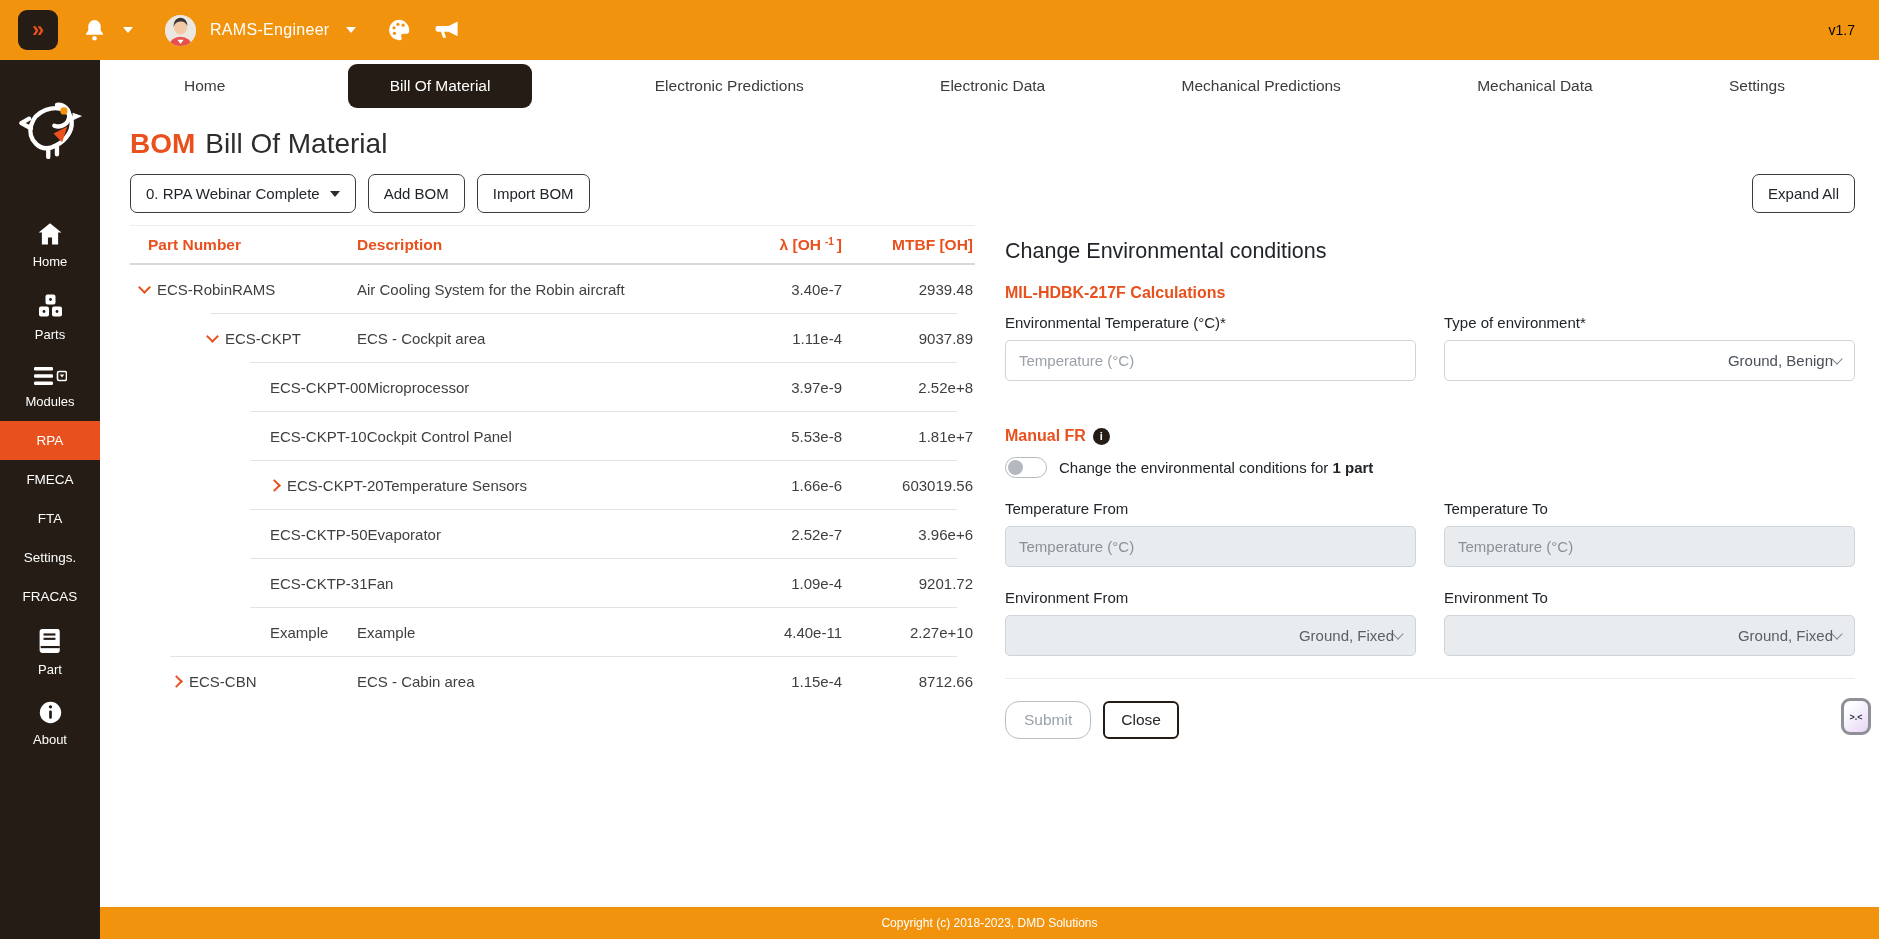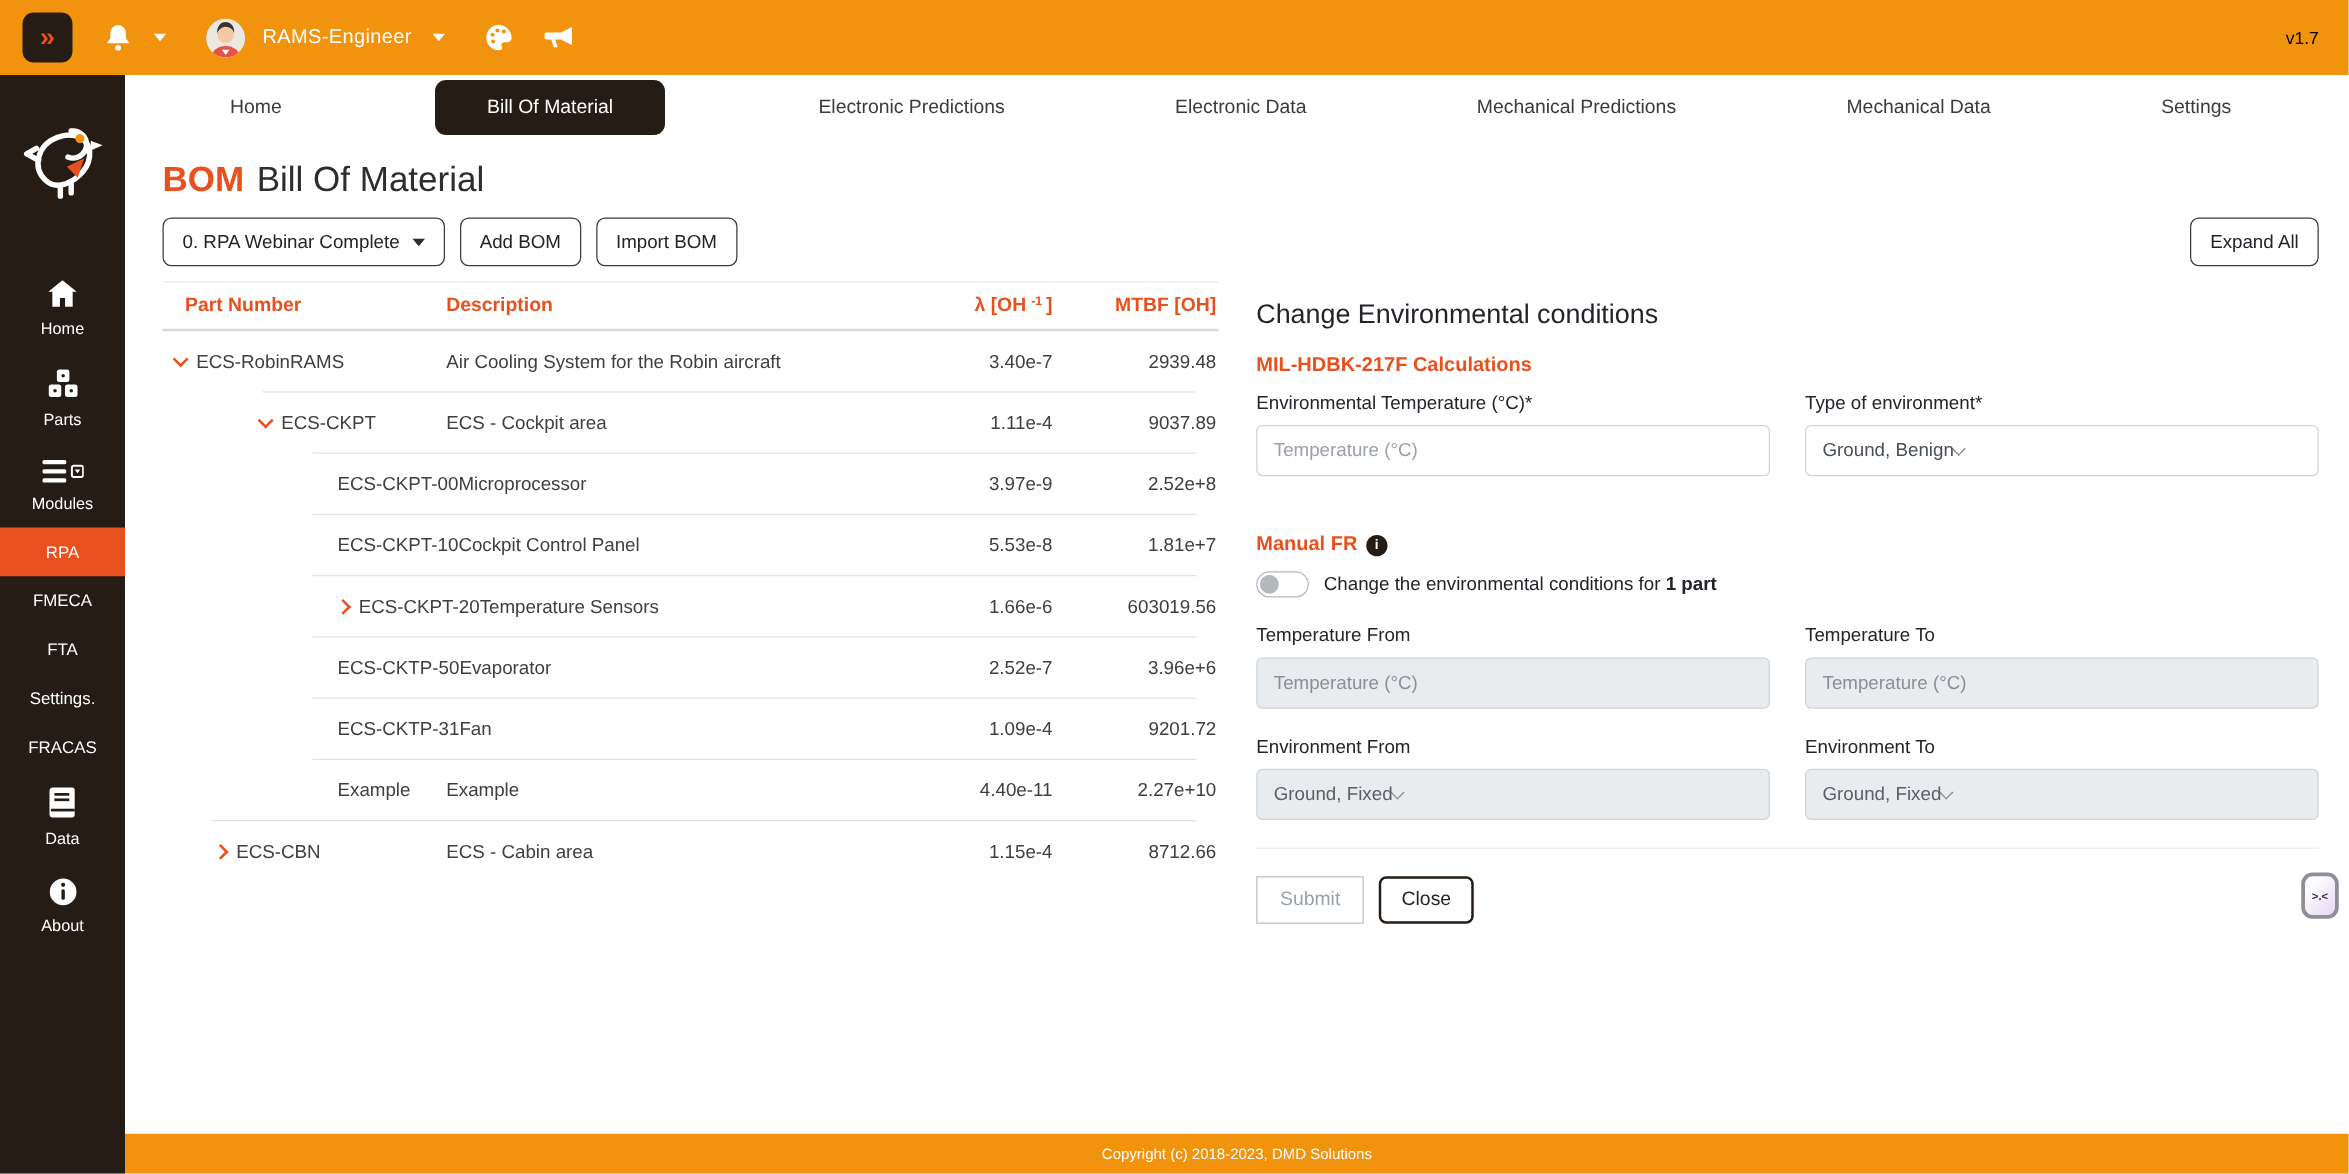--- a/index.html
+++ b/index.html
@@ -86,27 +86,27 @@
   .switch.off{background:#fff;border:1px solid #b3b9bf;}
   .switch.off .knob{position:absolute;top:2px;left:2px;width:15px;height:15px;border-radius:50%;background:#b3b9bf;}
   .bold{font-weight:700;}
 
   .form-grid{display:grid;grid-template-columns:1fr 1fr;column-gap:28px;row-gap:22px;}
   .field label{display:block;font-size:15px;color:var(--txt);margin-bottom:9px;}
   .txt{width:100%;height:41px;border:1px solid #ced4da;border-radius:5px;padding:0 13px;font-size:15px;color:#495057;background:#fff;outline:none;}
   .txt::placeholder{color:#9aa1a8;}
   .txt:disabled{background:#e9ecef;}
   .txt:disabled::placeholder{color:#8a9097;}
-  .select{height:41px;border:1px solid #ced4da;border-radius:5px;padding:0 13px;display:flex;align-items:center;justify-content:flex-start;font-size:15px;color:#495057;background:#fff;cursor:pointer;}
+  .select{height:41px;border:1px solid #ced4da;border-radius:5px;padding:0 13px;display:flex;align-items:center;justify-content:flex-end;font-size:15px;color:#495057;background:#fff;cursor:pointer;}
   .select.disabled{background:#e9ecef;color:#5a6066;cursor:default;}
   .vchev{width:8px;height:8px;border-right:1.6px solid currentColor;border-bottom:1.6px solid currentColor;transform:rotate(45deg);margin-top:-4px;opacity:.7;flex-shrink:0;}
   .manual-block{margin-top:46px;}
   .panel-divider{border:none;border-top:1px solid #ececec;margin-top:22px;}
   .actions{padding-top:22px;display:flex;gap:12px;}
-  .btn-submit{background:#fff;color:#9aa1a8;border:1px solid #b9bfc5;border-radius:0;padding:9px 18px;font-size:15.5px;}
+  .btn-submit{background:#fff;color:#9aa1a8;border:1px solid #b9bfc5;border-radius:14px;padding:9px 18px;font-size:15.5px;}
   .btn-close{background:#fff;color:var(--txt);border:2px solid var(--dark);border-radius:6px;padding:8px 16px;font-size:15.5px;cursor:pointer;}
 
   
   .footer{height:32px;background:var(--orange);color:#fff;display:flex;align-items:center;justify-content:center;font-size:12px;}
 
   
   .bug-widget{position:absolute;top:698px;right:8px;width:30px;height:37px;border:3px solid #8f8f98;border-radius:9px;background:linear-gradient(135deg,#fdfdff 20%,#e7d6f6);display:flex;align-items:center;justify-content:center;font-size:9px;font-weight:700;color:#2f2f3a;cursor:pointer;z-index:5;}
 </style>
 </head>
 <body>
@@ -210,21 +210,21 @@
       <div class="nav-item texty">
         <span>FRACAS</span>
       </div>
       <div class="nav-item">
         <span><svg width="24" height="26" viewBox="0 0 22 24">
               <path d="M4 1h14a2 2 0 0 1 2 2v18a2 2 0 0 1-2 2H4a2.6 2.6 0 0 1-2.6-2.6V3.6A2.6 2.6 0 0 1 4 1z" fill="#fff"></path>
               <rect x="5" y="5" width="11" height="2" fill="#241c15"></rect>
               <rect x="5" y="9" width="11" height="2" fill="#241c15"></rect>
               <rect x="2.4" y="16.6" width="17.6" height="2" fill="#241c15"></rect>
             </svg></span>
-        <span>Data</span>
+        <span>Part</span>
       </div>
       <div class="nav-item">
         <span><svg width="23" height="23" viewBox="0 0 22 22">
               <circle cx="11" cy="11" r="10.2" fill="#fff"></circle>
               <rect x="9.7" y="9" width="2.6" height="8" rx="1.2" fill="#241c15"></rect>
               <circle cx="11" cy="5.6" r="1.6" fill="#241c15"></circle>
             </svg></span>
         <span>About</span>
       </div>
     </nav>

